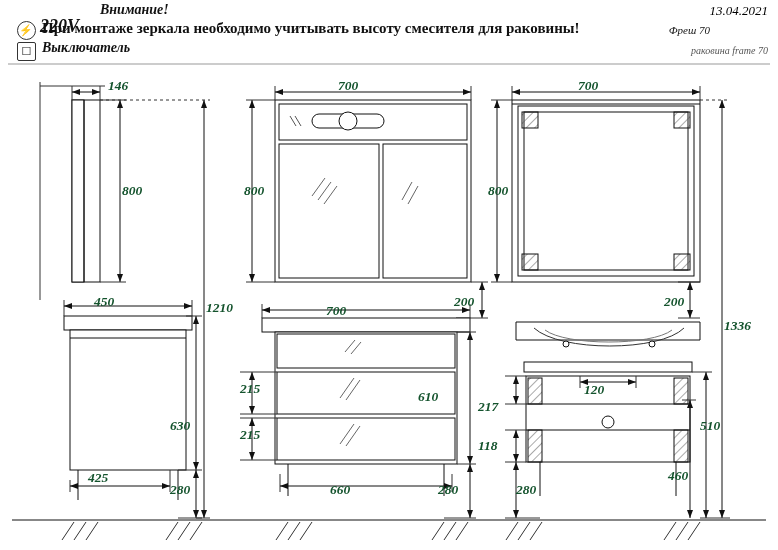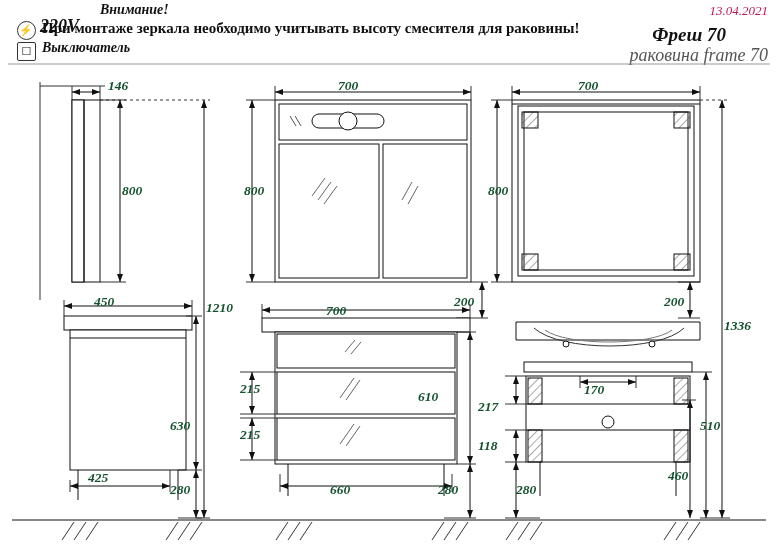--- a/index.html
+++ b/index.html
@@ -35,29 +35,29 @@
     border:1px solid #333; border-radius:50%;
     display:flex; align-items:center; justify-content:center;
     font-size:11px;
   }
   .ic.sq { border-radius:2px; }
   .ic-bolt { left:17px; top:21px; }
   .ic-sw   { left:17px; top:42px; }
 
   .date {
     position:absolute; right:10px; top:3px;
-    font-size:13px; font-style:italic; color:#be185d;
+    font-size:13px; font-style:italic; color:#000000;
   }
   .model {
-    position:absolute; right:52px; top:24px;
-    font-size:19px; font-style:italic; font-weight:bold;
+    position:absolute; right:68px; top:24px;
+    font-size:11px; font-style:italic; font-weight:normal;
   }
   .sink {
     position:absolute; right:10px; top:45px;
-    font-size:18px; font-style:italic; color:#555;
+    font-size:10px; font-style:italic; color:#555;
   }
 
   
   svg.draw { position:absolute; left:0; top:0; width:778px; height:550px; }
 
   
   .dim {
     position:absolute;
     font-family:"Liberation Serif", serif;
     font-size:13.5px; font-style:italic; font-weight:bold;
@@ -349,20 +349,20 @@
   <div class="dim" style="left:454px; top:294px;">200</div>
   <div class="dim" style="left:664px; top:294px;">200</div>
 
   <div class="dim" style="left:326px; top:303px;">700</div>
   <div class="dim" style="left:240px; top:381px;">215</div>
   <div class="dim" style="left:240px; top:427px;">215</div>
   <div class="dim" style="left:418px; top:389px;">610</div>
   <div class="dim" style="left:330px; top:482px;">660</div>
   <div class="dim" style="left:438px; top:482px;">280</div>
 
-  <div class="dim" style="left:584px; top:382px;">170</div>
+  <div class="dim" style="left:584px; top:382px;">120</div>
   <div class="dim" style="left:478px; top:399px;">217</div>
   <div class="dim" style="left:478px; top:438px;">118</div>
   <div class="dim" style="left:700px; top:418px;">510</div>
   <div class="dim" style="left:668px; top:468px;">460</div>
   <div class="dim" style="left:516px; top:482px;">280</div>
 
 </div>
 
 </body></html>

